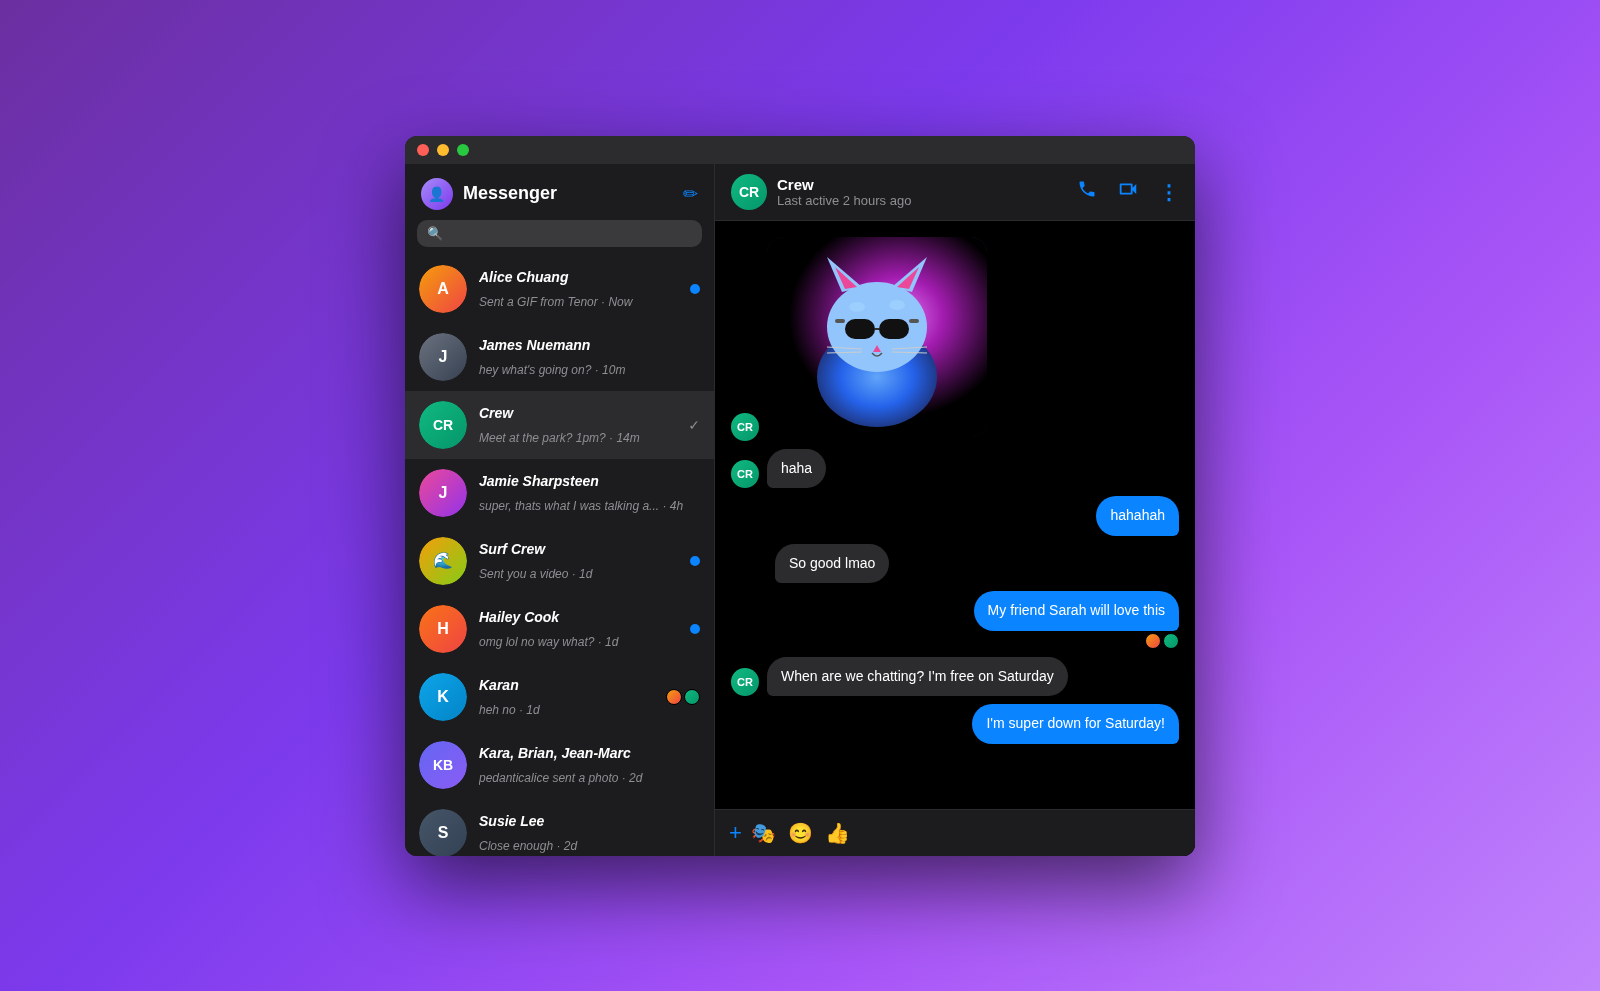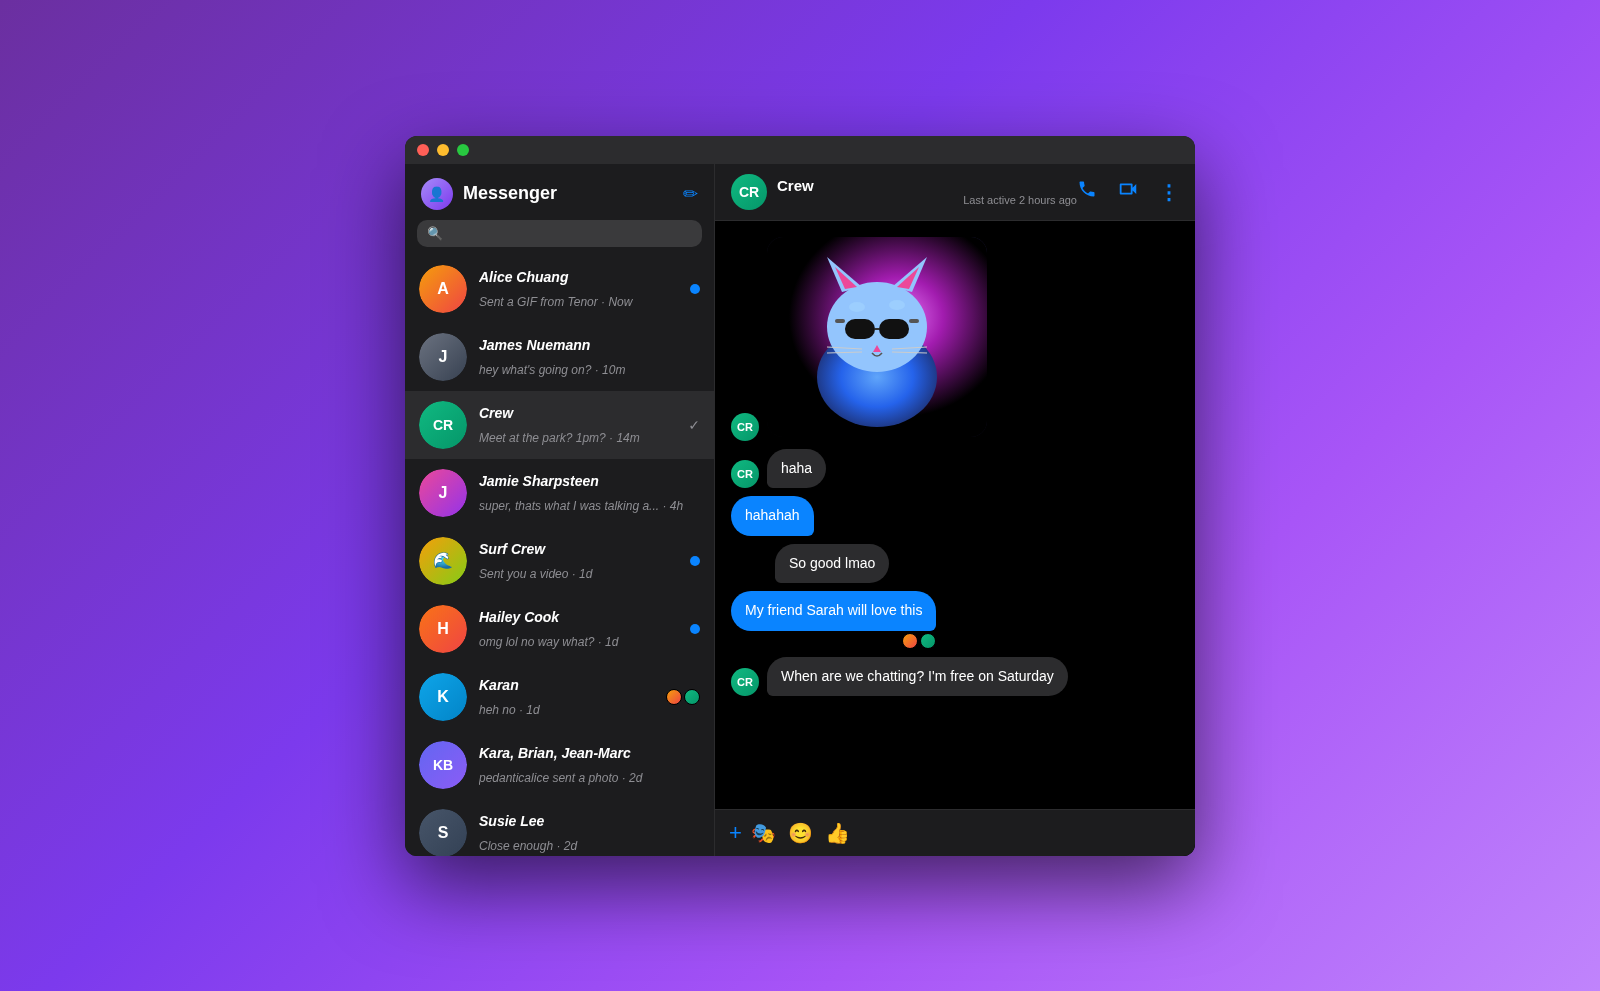--- a/index.html
+++ b/index.html
@@ -208,22 +208,21 @@
     .chat-header-info {
       flex: 1;
     }
     .chat-header-name {
       color: #fff;
       font-size: 15px;
       font-weight: 700;
     }
     .chat-header-status {
       color: #8e8e93;
-      font-size: 11px;
-      text-align: right;
+      font-size: 13px;
     }
     .chat-header-actions {
       display: flex;
       gap: 20px;
       align-items: center;
     }
     .header-icon {
       color: #0a84ff;
       font-size: 18px;
       cursor: pointer;
@@ -234,21 +233,21 @@
       padding: 16px;
       display: flex;
       flex-direction: column;
       gap: 8px;
     }
     .msg-row {
       display: flex;
       align-items: flex-end;
       gap: 8px;
     }
-    .msg-row.outgoing { }
+    .msg-row.outgoing { justify-content: flex-end; }
     .msg-row.incoming { justify-content: flex-start; }
     .msg-avatar {
       width: 28px;
       height: 28px;
       border-radius: 50%;
       background: linear-gradient(135deg, #10b981, #059669);
       flex-shrink: 0;
     }
     .msg-bubble {
       max-width: 320px;
@@ -621,20 +620,23 @@
           </div>
         </div>
 
         <div class="msg-row incoming">
           <div class="msg-avatar">
             <div class="avatar-face" style="font-size:11px;">CR</div>
           </div>
           <div class="msg-bubble incoming">When are we chatting? I'm free on Saturday</div>
         </div>
 
+        <div class="msg-row outgoing">
+          <div class="msg-bubble outgoing">I'm super down for Saturday!</div>
+        </div>
 
       </div>
 
       <div class="chat-input-bar">
         <span class="input-plus">+</span>
         <div class="input-actions">
           <span class="input-icon">🎭</span>
           <span class="input-icon">😊</span>
           <span class="input-icon">👍</span>
         </div>

